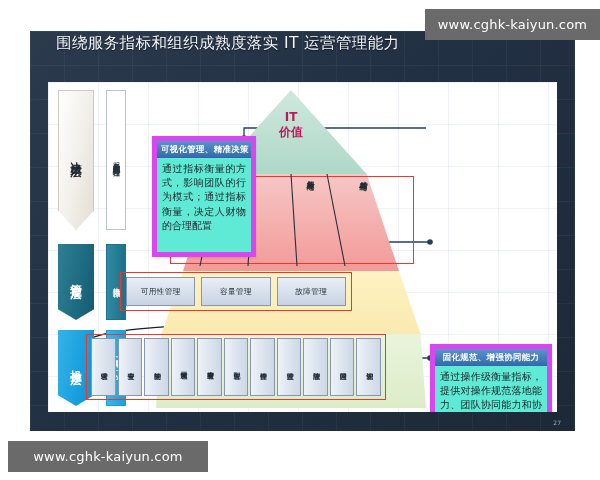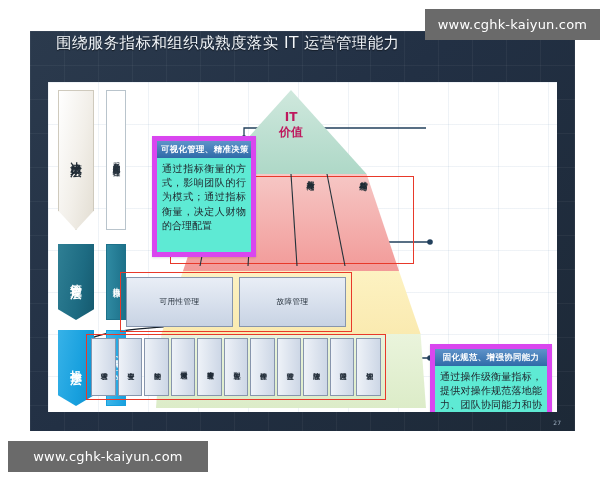--- a/index.html
+++ b/index.html
@@ -136,21 +136,21 @@
     writing-mode: vertical-rl; text-orientation: upright;
     font-size: 8px; line-height: 1.04; color: #1d2b33; letter-spacing: .3px;
   }
   .w1 { left: 28px; transform: rotate(-9deg); }
   .w2 { left: 76px; transform: rotate(-4deg); }
   .w3 { left: 136px; transform: rotate(4deg); }
   .w4 { left: 186px; transform: rotate(9deg); }
 
   
   .mid-box-outer {
-    position: absolute; left: 72px; top: 190px; width: 232px; height: 60px;
+    position: absolute; left: 72px; top: 190px; width: 232px; height: 39px;
     border: 1.8px solid #e8392a;
   }
   .mid-row {
     position: absolute; left: 0; top: 0; right: 0; bottom: 0;
     display: flex; align-items: center; justify-content: space-between;
     padding: 4px 5px; gap: 6px;
   }
   .mbox {
     flex: 1; height: 100%;
     background: linear-gradient(180deg,#e9eef6 0%, #c8d3e4 100%);
@@ -302,20 +302,21 @@
           <span>服务标准与规范</span>
         </div>
         <div class="wedge w4">
           <span>成本核算与控制</span>
         </div>
       </div>
 
       <div class="mid-box-outer">
         <div class="mid-row">
           <div class="mbox">可用性管理</div>
+          <div class="mbox">容量管理</div>
           <div class="mbox">故障管理</div>
         </div>
       </div>
 
       <div class="bot-box-outer">
         <div class="bot-row">
           <div class="bbox">
               <span>需求管理</span>
             </div>
           <div class="bbox">

